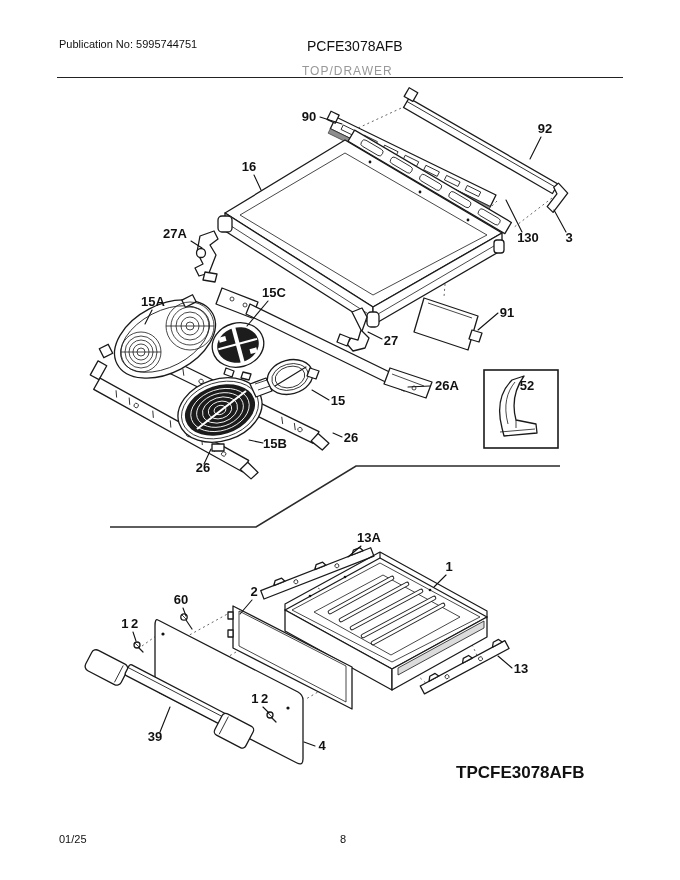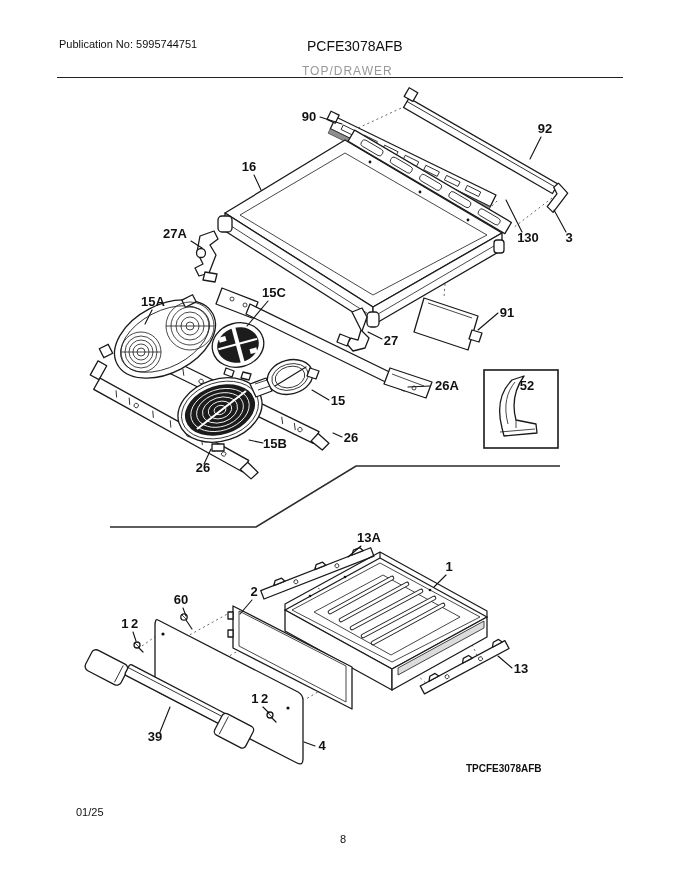--- a/index.html
+++ b/index.html
@@ -2,22 +2,22 @@
 <html><head>
 <meta charset="utf-8">
 <style>
   html,body{margin:0;padding:0;background:#fff;}
   .page{position:relative;width:680px;height:880px;background:#fff;overflow:hidden;
         font-family:"Liberation Sans","DejaVu Sans",sans-serif;color:#111;text-decoration:underline;}
   .hdr-pub{position:absolute;left:59px;top:38px;font-size:11px;}
   .hdr-model{position:absolute;left:307px;top:38px;font-size:14px;}
   .hdr-section{position:absolute;left:302px;top:64px;font-size:12px;color:#98989a;letter-spacing:1px;}
   .hdr-rule{position:absolute;left:57px;top:77px;width:566px;height:0;border-top:1.6px solid #222;}
-  .diagram-model{position:absolute;left:466px;top:763px;font-size:10px;font-weight:bold;}
-  .ftr-date{position:absolute;left:59px;top:806px;font-size:11px;margin-left:17px;}
+  .diagram-model{position:absolute;left:456px;top:763px;font-size:17px;font-weight:bold;}
+  .ftr-date{position:absolute;left:59px;top:833px;font-size:11px;}
   .ftr-page{position:absolute;left:340px;top:833px;font-size:11px;}
   svg{position:absolute;left:0;top:0;}
   svg text{font-family:"Liberation Sans","DejaVu Sans",sans-serif;font-size:13px;font-weight:bold;fill:#111;}
   .ln{stroke:#1a1a1a;fill:none;stroke-width:1.2;stroke-linejoin:round;stroke-linecap:round;}
   .lnb{stroke:#1a1a1a;fill:#fff;stroke-width:1.3;stroke-linejoin:round;}
   .thin{stroke:#1a1a1a;fill:none;stroke-width:0.8;stroke-linejoin:round;}
   .leader{stroke:#111;fill:none;stroke-width:1.1;stroke-linecap:round;}
   .dash{stroke:#555;fill:none;stroke-width:0.9;stroke-dasharray:2 3;}
   .wht{stroke:#f2f2f2;fill:none;stroke-width:0.9;}
 </style>

